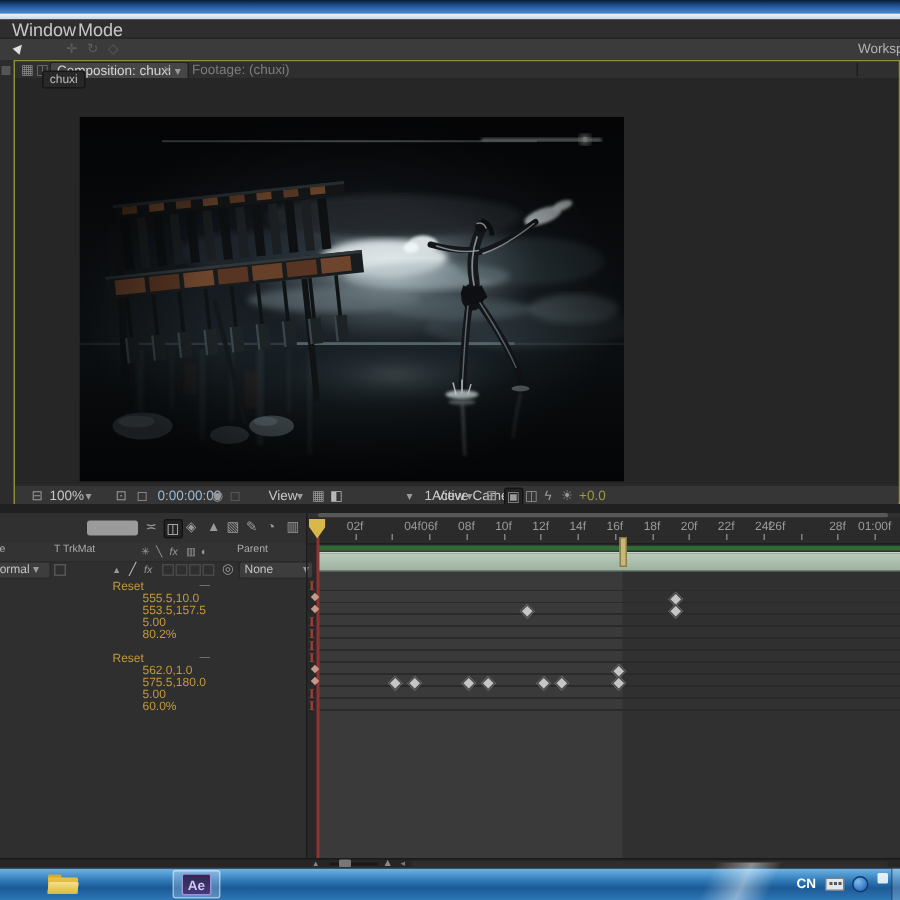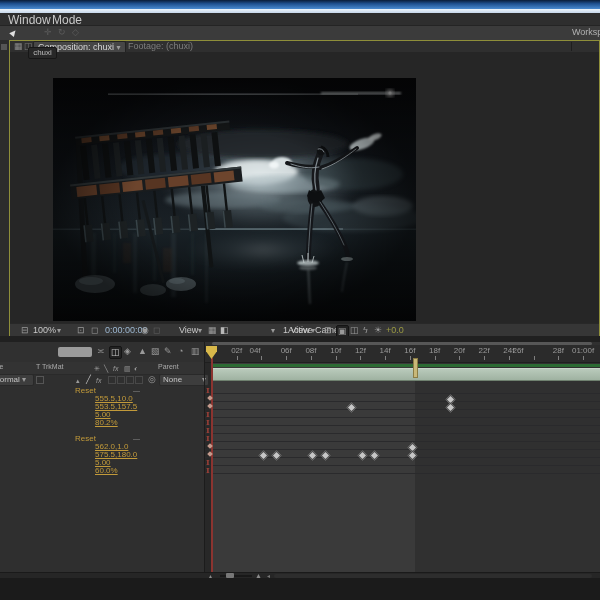--- a/index.html
+++ b/index.html
@@ -10,21 +10,21 @@
   .icon{color:#9a9a9a;font-size:9px;line-height:9px;white-space:nowrap;}
   .dd{background:#3d3d3d;border:1px solid #292929;border-radius:2px;color:#c4c4c4;
       font-size:9px;line-height:11px;padding:0 3px;white-space:nowrap;}
   .ddarrow{color:#9a9a9a;font-size:8px;}
   .tab-active{background:#464646;border:1px solid #222;border-bottom:none;color:#d6d6d6;
       font-size:9px;line-height:11px;padding:0 4px;border-radius:2px 2px 0 0;white-space:nowrap;}
   .kfd{width:5px;height:5px;background:#c6c6c6;border:1px solid #4a4a4a;transform:rotate(45deg);}
   .mark-I{font-family:"DejaVu Serif",serif;font-weight:bold;color:#9c4038;font-size:8px;line-height:8px;}
   .rlabel{color:#9a9a9a;font-size:8px;line-height:8px;text-align:center;width:28px;}
   .pval{color:#c29a3a;font-size:8px;line-height:8px;white-space:nowrap;}
-  .pval.num{text-decoration:underline;padding-left:20px;}
+  .pval.num{padding-left:20px;}
   .pressedbox{background:#222;border:1px solid #141414;border-radius:2px;}
   .rgbdots i{display:inline-block;width:3px;height:3px;border-radius:50%;margin-right:1px;}
 </style>
 </head>
 <body>
 
 <div id="screen">
 
   <div class="t" style="left:0;top:0;width:600px;height:9px;background:linear-gradient(180deg,#0a1c38,#1e4f8e 40%,#4a8ad0);"></div>
   <div class="t" style="left:0;top:9px;width:600px;height:4px;background:linear-gradient(180deg,#eef4fb,#c6d7ea);"></div>
@@ -330,21 +330,21 @@
 
     <div class="t" style="left:204px;top:0;width:1px;height:230px;background:#1c1c1c;"></div>
 
     <div class="t" style="left:205px;top:44px;width:395px;height:88px;background:repeating-linear-gradient(180deg,transparent 0 7px,#2a2a2c 7px 8px);"></div>
 
     <div class="t" id="waMarker" style="top: 16px; width: 5px; height: 20px; background: rgb(200, 184, 120); border: 1px solid rgb(138, 124, 68); box-sizing: border-box; left: 412.868px;"></div>
 
     <div id="genLayer">
         <div class="rlabel t" style="left: 222.74px; top: 5px; z-index: 4;">02f</div>
         <div class="t" style="left: 236.74px; top: 14px; width: 1px; height: 4px; background: rgb(128, 128, 128); z-index: 4;"></div>
-        <div class="rlabel t" style="left: 241px; top: 5px; z-index: 4;">04f</div>
+        <div class="rlabel t" style="left: 261px; top: 5px; z-index: 4;">04f</div>
         <div class="t" style="left: 261.48px; top: 14px; width: 1px; height: 4px; background: rgb(128, 128, 128); z-index: 4;"></div>
         <div class="rlabel t" style="left: 272.22px; top: 5px; z-index: 4;">06f</div>
         <div class="t" style="left: 286.22px; top: 14px; width: 1px; height: 4px; background: rgb(128, 128, 128); z-index: 4;"></div>
         <div class="rlabel t" style="left: 296.96px; top: 5px; z-index: 4;">08f</div>
         <div class="t" style="left: 310.96px; top: 14px; width: 1px; height: 4px; background: rgb(128, 128, 128); z-index: 4;"></div>
         <div class="rlabel t" style="left: 321.7px; top: 5px; z-index: 4;">10f</div>
         <div class="t" style="left: 335.7px; top: 14px; width: 1px; height: 4px; background: rgb(128, 128, 128); z-index: 4;"></div>
         <div class="rlabel t" style="left: 346.44px; top: 5px; z-index: 4;">12f</div>
         <div class="t" style="left: 360.44px; top: 14px; width: 1px; height: 4px; background: rgb(128, 128, 128); z-index: 4;"></div>
         <div class="rlabel t" style="left: 371.18px; top: 5px; z-index: 4;">14f</div>
@@ -408,14 +408,40 @@
       <span class="t icon" style="left:208px;top:-1px;font-size:5px;color:#8a8a8a;">▲</span>
       <div class="t" style="left:220px;top:2px;width:32px;height:2px;background:#181818;">
         <div class="t" style="left:6px;top:-2px;width:8px;height:5px;background:#777;border-radius:1px;"></div>
       </div>
       <span class="t icon" style="left:255px;top:-2px;font-size:7px;color:#8a8a8a;">▲</span>
       <span class="t icon" style="left:267px;top:-1px;font-size:6px;color:#777;">◂</span>
       <div class="t" style="left:274px;top:1px;width:318px;height:4px;background:#2d2d2d;border-radius:2px;"></div>
     </div>
   </div>
 
+  <div class="t" style="left:0;top:578px;width:600px;height:22px;background:linear-gradient(180deg,#6db5e8,#2e77b5 40%,#1c5a96 62%,#2e77b5);border-top:1px solid #0f3a63;box-sizing:border-box;">
+    <div class="t" style="left:440px;top:-4px;width:110px;height:30px;background:linear-gradient(115deg,transparent 30%,rgba(255,255,255,0.45) 50%,transparent 66%);"></div>
+
+    <div class="t" style="left:28px;top:1px;width:30px;height:19px;">
+      <div class="t" style="left:4px;top:3px;width:20px;height:13px;">
+        <div class="t" style="left:0;top:0;width:9px;height:4px;background:#d4aa30;border-radius:1px 1px 0 0;"></div>
+        <div class="t" style="left:0;top:2px;width:20px;height:11px;background:linear-gradient(180deg,#e8c44a,#c89a28);border-radius:1px;"></div>
+        <div class="t" style="left:0;top:5px;width:20px;height:8px;background:linear-gradient(180deg,#f6e08a,#dab83e);border-radius:1px;transform:skewX(-8deg);"></div>
+      </div>
+    </div>
+
+    <div class="t" style="left:115px;top:1px;width:32px;height:19px;background:rgba(255,255,255,0.22);border:1px solid rgba(255,255,255,0.45);border-radius:2px;box-sizing:border-box;">
+      <div class="t" style="left:5px;top:1px;width:20px;height:15px;background:linear-gradient(180deg,#2e2852,#453a78);border:1px solid #9c92d8;border-radius:2px;
+                  color:#cfc6f2;font-size:9px;font-weight:bold;text-align:center;line-height:14px;box-sizing:border-box;">Ae</div>
+    </div>
+
+    <span class="t" style="left:531px;top:5px;color:#fff;font-size:9px;font-weight:bold;">CN</span>
+    <div class="t" style="left:550px;top:6px;width:13px;height:9px;background:#e3e8ec;border:1px solid #79828c;border-radius:1px;box-sizing:border-box;">
+      <div class="t" style="left:2px;top:2px;width:2px;height:2px;background:#555;"></div>
+      <div class="t" style="left:5px;top:2px;width:2px;height:2px;background:#555;"></div>
+      <div class="t" style="left:8px;top:2px;width:2px;height:2px;background:#555;"></div>
+    </div>
+    <div class="t" style="left:568px;top:5px;width:11px;height:11px;border-radius:50%;background:radial-gradient(circle at 35% 30%,#7fbcf0,#1a55a8);border:1px solid #0d3a70;box-sizing:border-box;"></div>
+    <div class="t" style="left:585px;top:3px;width:7px;height:7px;background:rgba(255,255,255,0.85);border-radius:1px;"></div>
+    <div class="t" style="left:594px;top:0;width:6px;height:22px;background:rgba(255,255,255,0.18);border-left:1px solid rgba(0,0,0,0.4);box-sizing:border-box;"></div>
+  </div>
 
 </div>
 
 </body></html>

